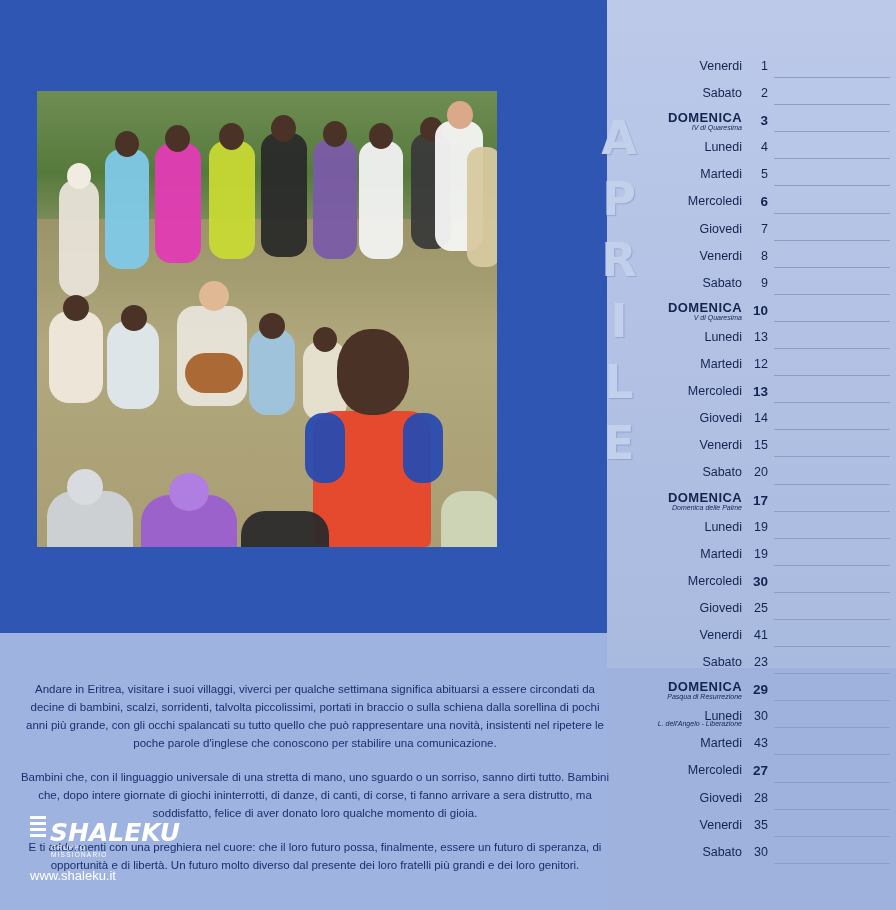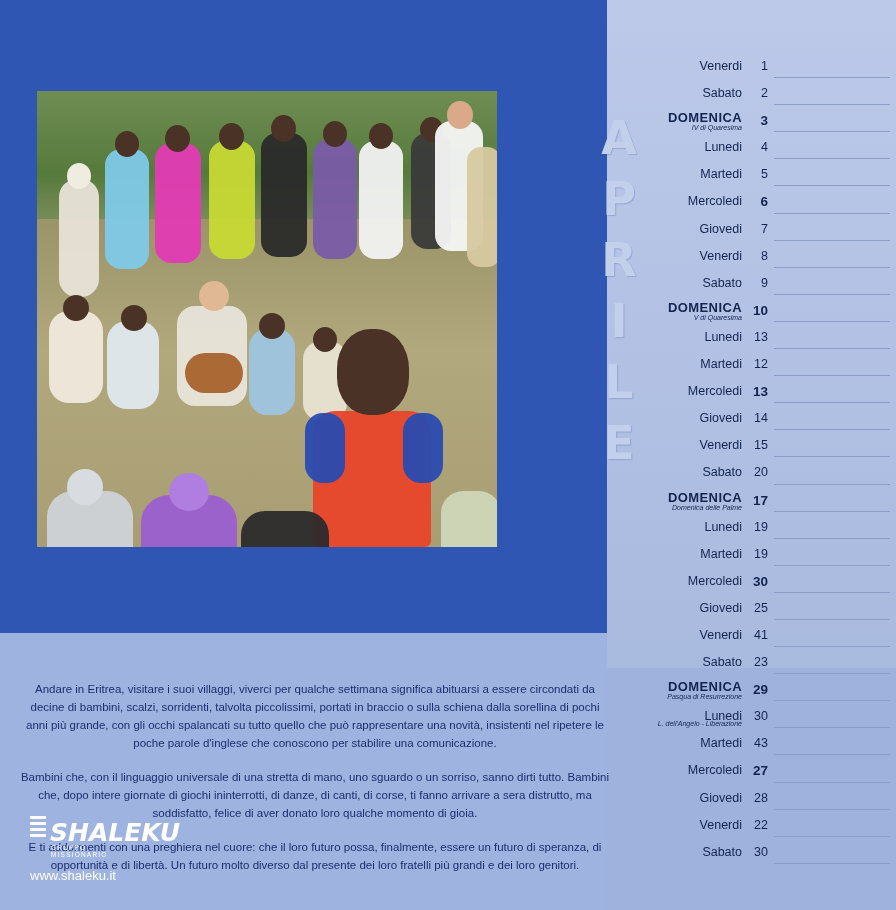--- a/index.html
+++ b/index.html
@@ -457,21 +457,21 @@
         <div class="daynum">27</div>
         <div class="rule"></div>
       </div>
       <div class="cal-row">
         <div class="dayname">Giovedi</div>
         <div class="daynum">28</div>
         <div class="rule"></div>
       </div>
       <div class="cal-row">
         <div class="dayname">Venerdi</div>
-        <div class="daynum">22</div>
+        <div class="daynum">35</div>
         <div class="rule"></div>
       </div>
       <div class="cal-row">
         <div class="dayname">Sabato</div>
         <div class="daynum">30</div>
         <div class="rule"></div>
       </div>
     </div>
 
 </div>

